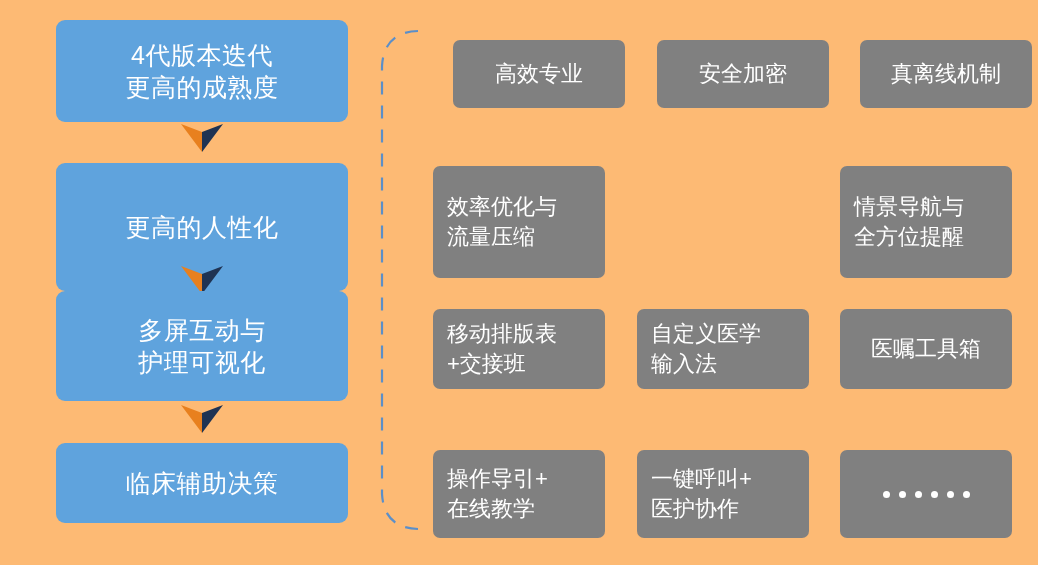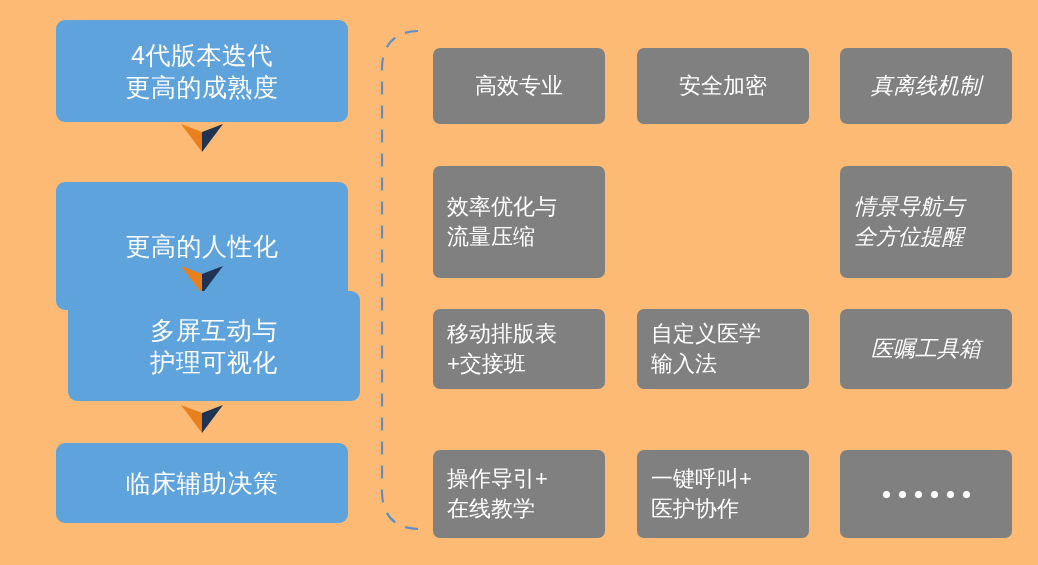--- a/index.html
+++ b/index.html
@@ -33,22 +33,22 @@
     font-size: 25px;
     line-height: 1.30;
     letter-spacing: 0.5px;
     font-weight: 400;
     box-sizing: border-box;
     padding: 0 10px;
   }
   .flow-box .txt { white-space: pre-line; }
 
   .flow-box-1 { top: 20px;  height: 102px; }
-  .flow-box-2 { top: 163px; height: 128px; margin-top: 19px; }
-  .flow-box-3 { top: 291px; height: 110px; margin-left: 12px; }
+  .flow-box-2 { top: 163px; height: 128px; }
+  .flow-box-3 { top: 291px; height: 110px; }
   .flow-box-4 { top: 443px; height: 80px; }
 
   
   .chevron {
     position: absolute;
     left: 181px;
     width: 42px;
     height: 28px;
   }
   .chevron-1 { top: 124px; }
@@ -77,24 +77,24 @@
     align-items: center;
   }
   .card .txt { white-space: pre-line; width: 100%; }
 
   .card.center  { justify-content: center; text-align: center; }
   .card.lead    { justify-content: flex-start; text-align: left; padding-left: 14px; }
 
   
   .col-1 { left: 433px;  width: 172px; }
   .col-2 { left: 637px;  width: 172px; }
-  .col-3 { left: 840px;  width: 172px; font-style: italic; }
-
-  
-  .row-1 { top: 48px;  height: 76px; }
+  .col-3 { left: 840px;  width: 172px; }
+
+  
+  .row-1 { top: 40px;  height: 68px; margin-left: 20px; }
   .row-2 { top: 166px; height: 112px; }
   .row-3 { top: 309px; height: 80px; }
   .row-4 { top: 450px; height: 88px; }
 
   
   .dots {
     display: flex;
     align-items: center;
     justify-content: center;
     gap: 9px;

